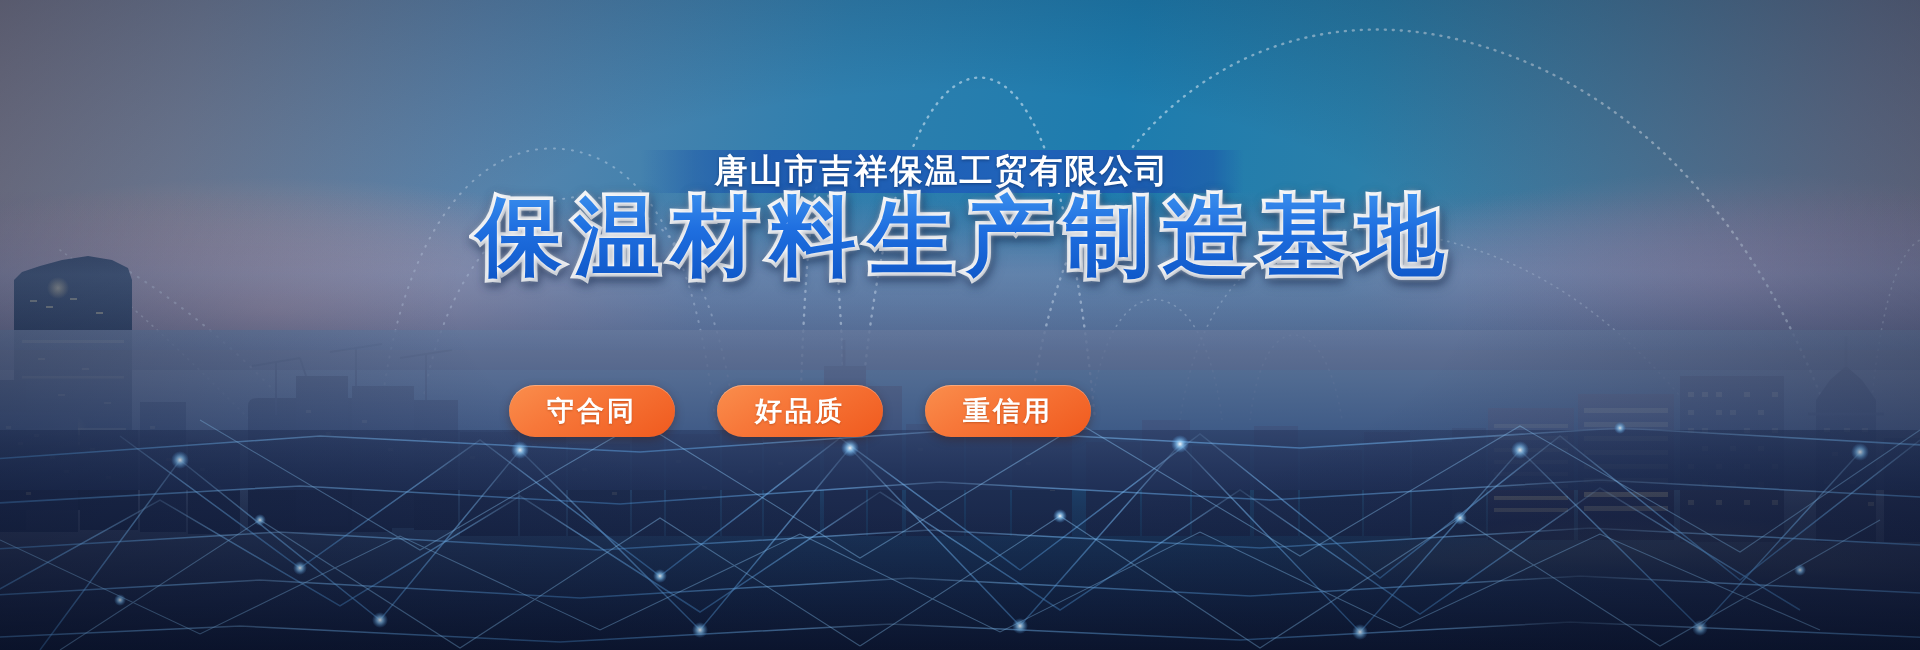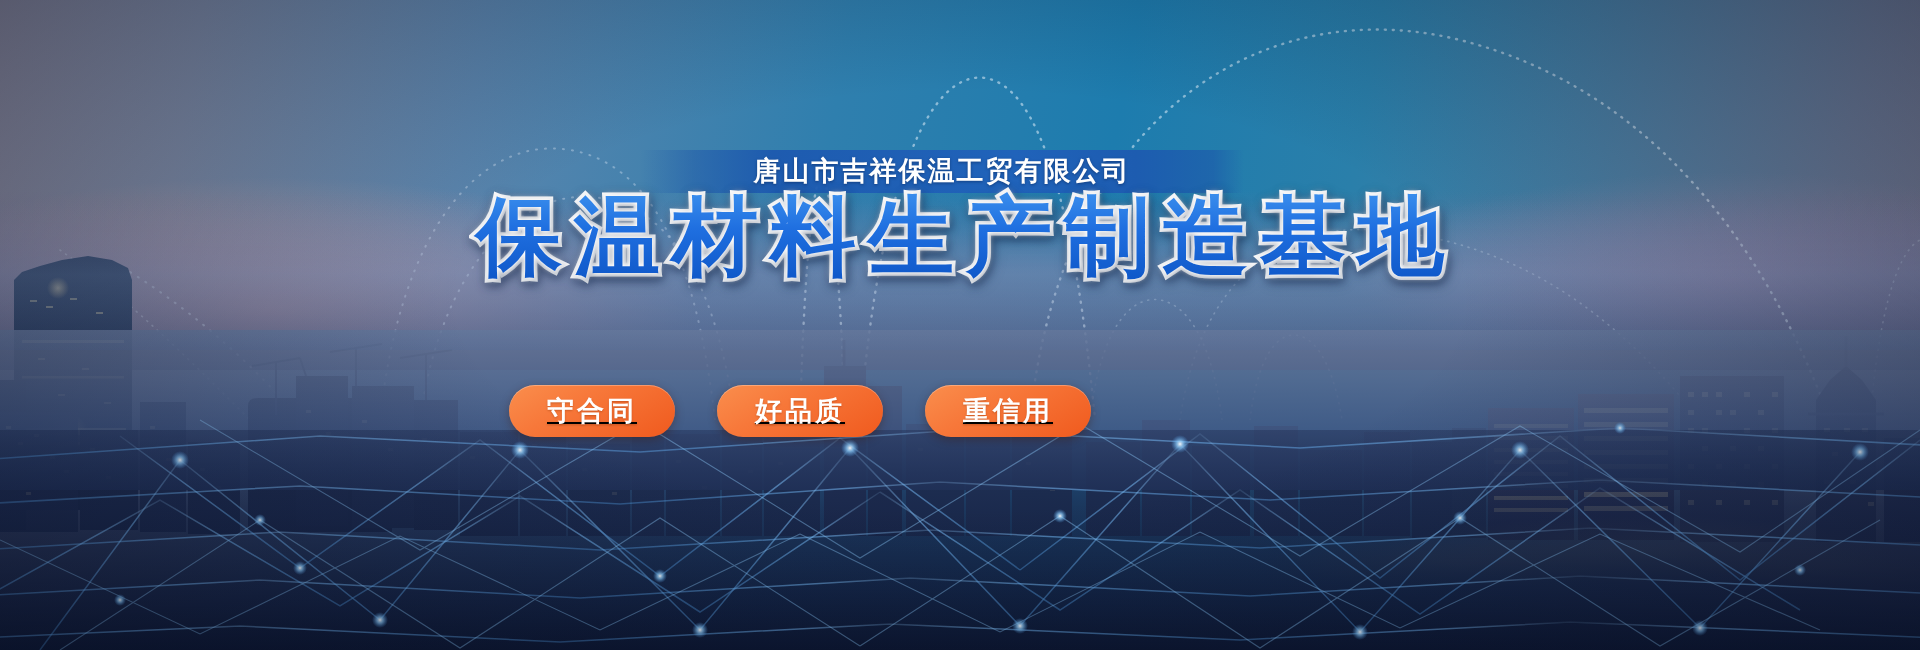--- a/index.html
+++ b/index.html
@@ -104,21 +104,21 @@
       #2063ba 62%,
       #1d5cb0 82%,
       rgba(27,84,170,.55) 95%,
       rgba(27,84,170,0) 100%);
   }
   .company-name {
     position:absolute; left:640px; top:148px;
     width:604px; height:46px;
     display:flex; align-items:center; justify-content:center;
     color:#ffffff;
-    font-size:27px;
+    font-size:33px;
     font-weight:bold;
     letter-spacing:2px;
     text-shadow:0 1px 3px rgba(10,35,80,.55);
     white-space:nowrap;
   }
 
   
   .headline {
     position:absolute; left:0; top:186px; width:1920px;
     text-align:center;
@@ -144,21 +144,21 @@
     line-height:1.18; letter-spacing:12px; white-space:nowrap;
     color:transparent;
     -webkit-text-stroke:7px #ffffff;
     text-indent:12px;
     filter:drop-shadow(1px 3px 5px rgba(10,30,70,.45));
   }
 
   
   .pills {
     position:absolute; left:0; top:385px; width:1600px;
-    display:flex; justify-content:center; gap:42px;text-decoration:underline;
+    display:flex; justify-content:center; gap:42px;
   }
   .pill {
     min-width:166px; height:52px;
     padding:0 26px;
     border-radius:26px;
     display:flex; align-items:center; justify-content:center;
     background:linear-gradient(150deg,#fa8e4d 0%,#f7783a 38%,#f05a1e 100%);
     box-shadow:0 3px 10px rgba(60,20,0,.35), inset 0 1px 0 rgba(255,255,255,.28);
     color:#ffffff;
     font-size:27px; font-weight:bold; letter-spacing:3px;

